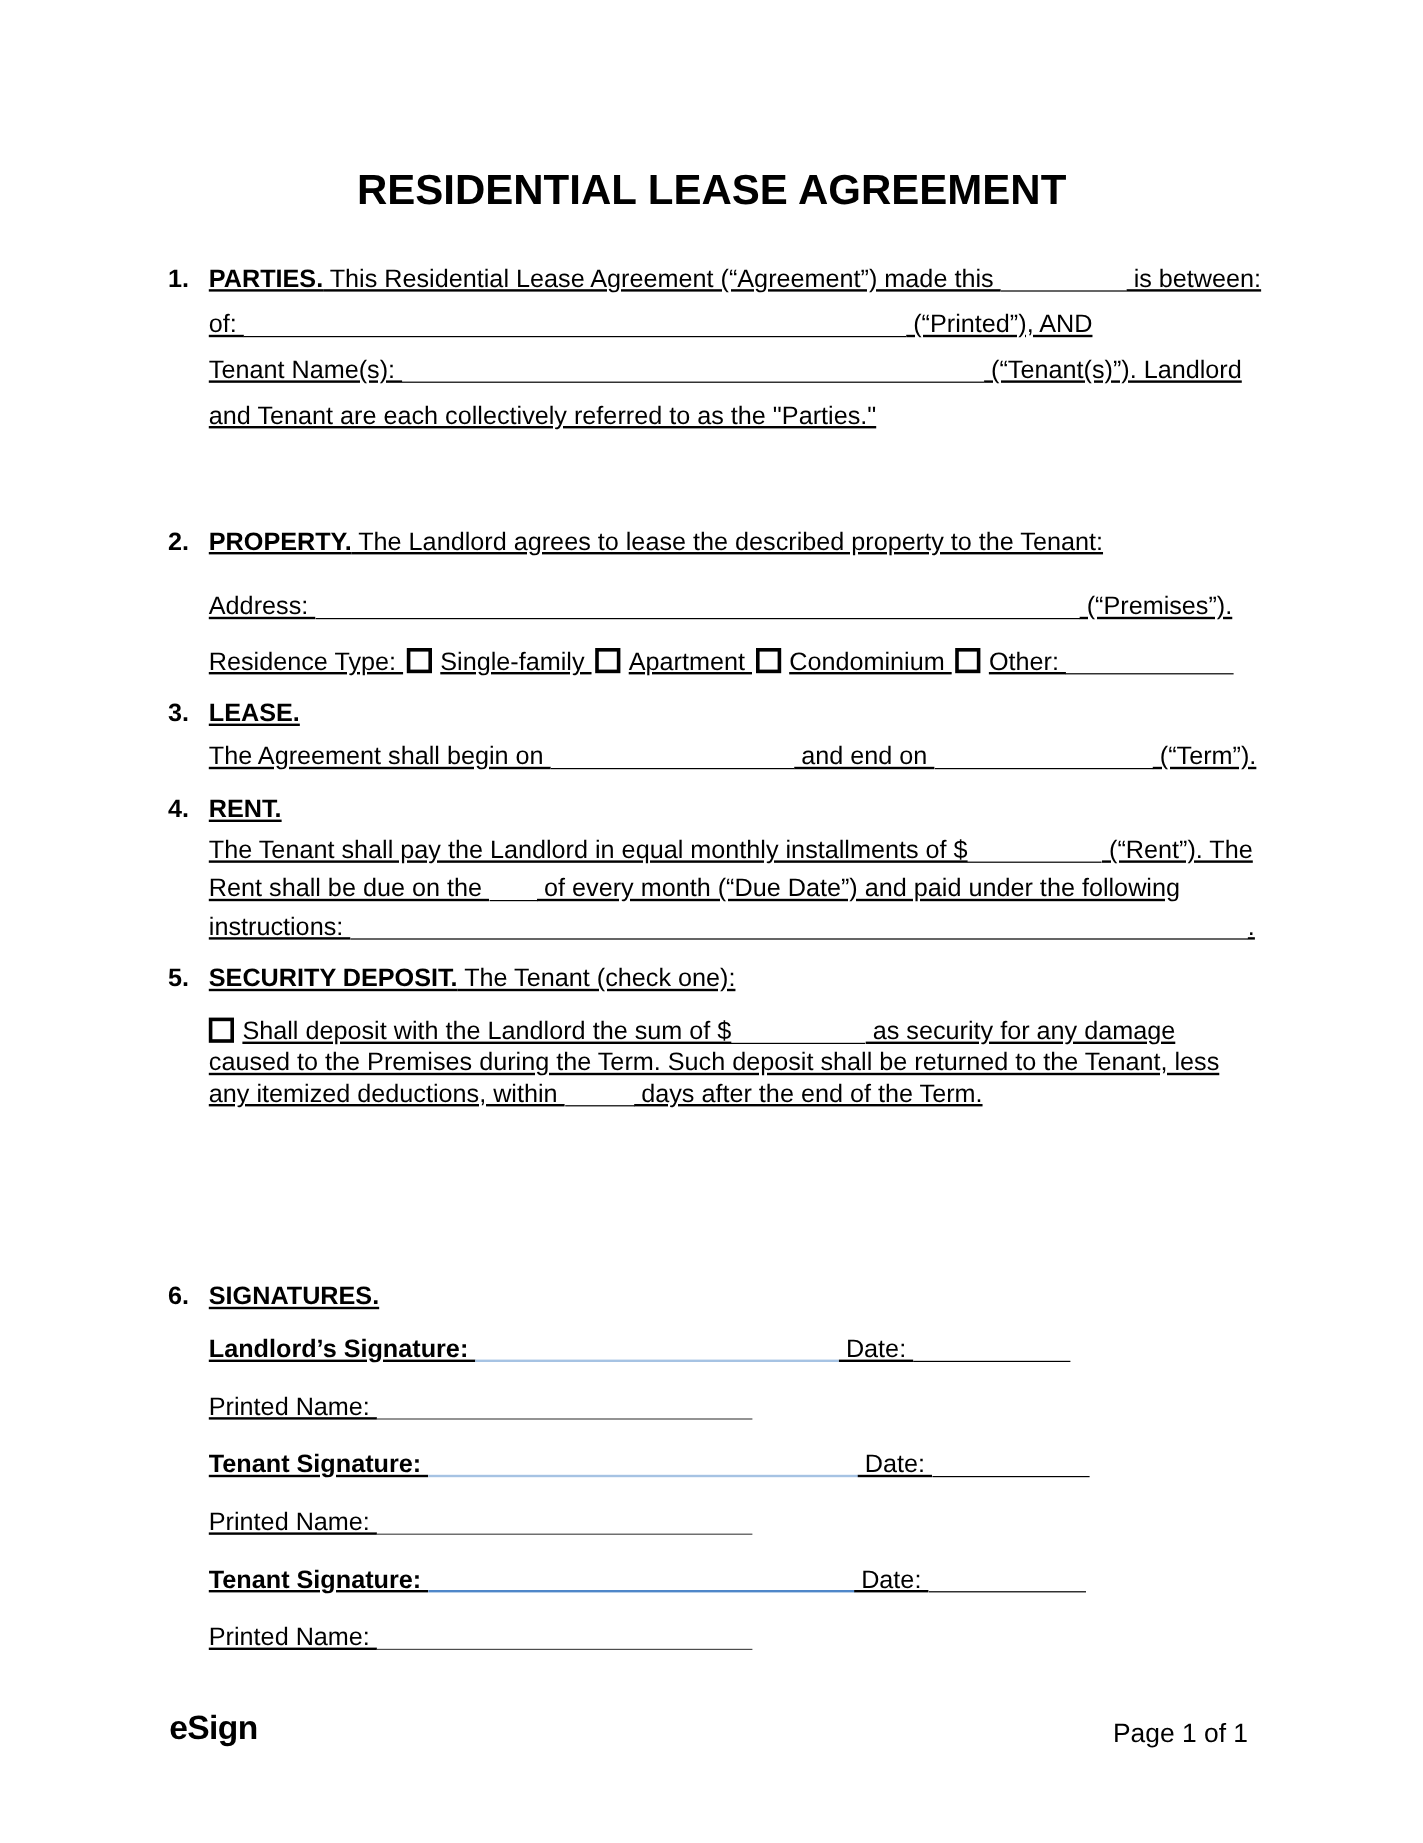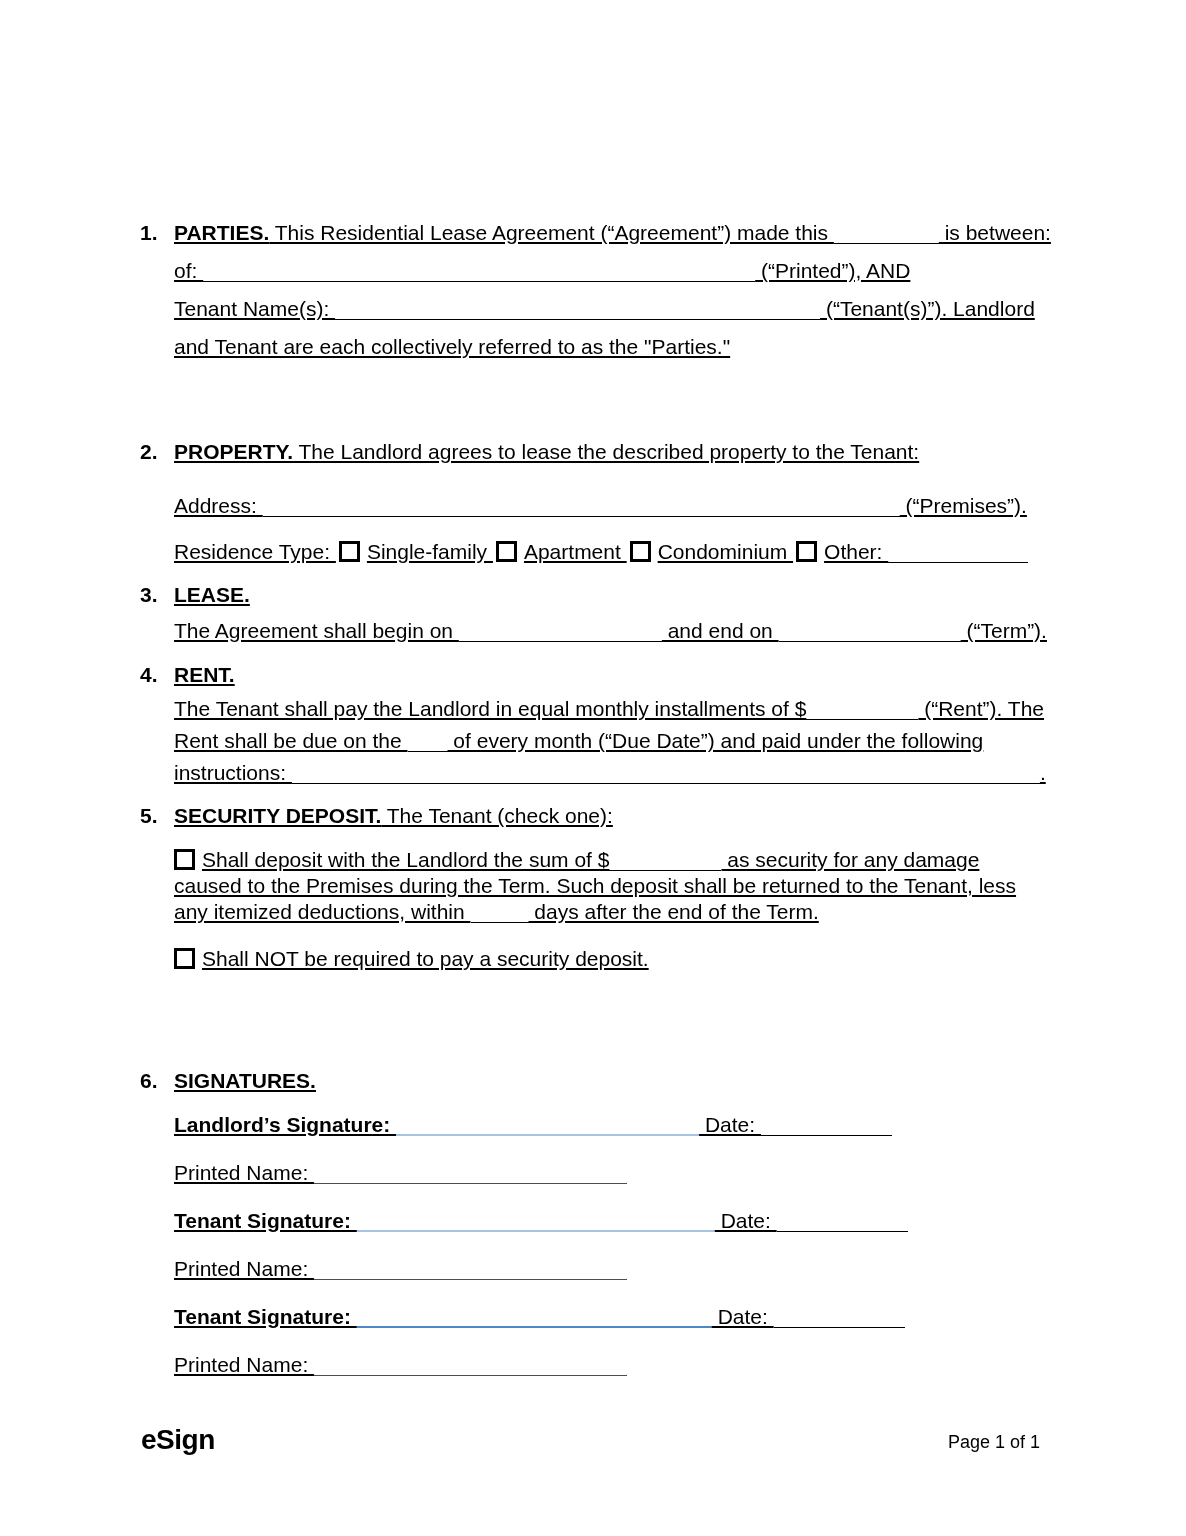--- a/index.html
+++ b/index.html
@@ -32,26 +32,27 @@
   .fld.gray{border-bottom:1.6px solid #4d4d4d;}
   .cb{
     display:inline-block;width:15px;height:15px;border:3px solid #000;
     vertical-align:-3px;margin:0 7px 0 3px;background:#fff;
   }
   .line .cb:first-child{margin-left:0;}
   .footer-brand{
     position:absolute;left:141px;top:1424px;font-size:28px;font-weight:700;
     letter-spacing:-0.5px;
   }
-  .footer-page{position:absolute;right:146px;top:1432px;font-size:18px;}
+  .footer-page{position:absolute;right:146px;top:1432px;font-size:22px;}
 </style>
 </head>
 <body>
 
 <div class="page">
+  <h1 class="doc-title">RESIDENTIAL LEASE AGREEMENT</h1>
   <div id="sections">
       <div class="sec" style="top: 214px;">
         <div class="num lh38">1.</div>
         <div class="body">
           <div class="line lh38"><span class="bold">PARTIES.</span><span> This Residential Lease Agreement (“Agreement”) made this </span><span class="fld" style="width: 105px;"></span><span> is between:</span></div>
           <div class="line lh38"><span>of: </span><span class="fld" style="width: 552px;"></span><span> (“Printed”), AND</span></div>
           <div class="line lh38"><span>Tenant Name(s): </span><span class="fld" style="width: 485px;"></span><span> (“Tenant(s)”). Landlord</span></div>
           <div class="line lh38"><span>and Tenant are each collectively referred to as the "Parties."</span></div>
         </div>
       </div>
@@ -77,21 +78,20 @@
           <div class="line lh32" style="margin-top: 3px;"><span>The Tenant shall pay the Landlord in equal monthly installments of $</span><span class="fld" style="width: 112px;"></span><span> (“Rent”). The</span></div>
           <div class="line lh32"><span>Rent shall be due on the </span><span class="fld" style="width: 40px;"></span><span> of every month (“Due Date”) and paid under the following</span></div>
           <div class="line lh32"><span>instructions: </span><span class="fld" style="width: 748px;"></span><span>.</span></div>
         </div>
       </div>
       <div class="sec" style="top: 801px;">
         <div class="num lh30">5.</div>
         <div class="body">
           <div class="line lh30"><span class="bold">SECURITY DEPOSIT.</span><span> The Tenant (check one):</span></div>
           <div class="line lh26" style="margin-top: 16px;"><span class="cb"></span><span>Shall deposit with the Landlord the sum of $</span><span class="fld" style="width: 112px;"></span><span> as security for any damage caused to the Premises during the Term. Such deposit shall be returned to the Tenant, less any itemized deductions, within </span><span class="fld" style="width: 58px;"></span><span> days after the end of the Term.</span></div>
-          <div class="line lh26" style="margin-top: 21px;"><span class="cb"></span><span>Shall NOT be required to pay a security deposit.</span></div>
         </div>
       </div>
       <div class="sec" style="top: 1066px;">
         <div class="num lh30">6.</div>
         <div class="body">
           <div class="line lh30"><span class="bold">SIGNATURES.</span></div>
           <div class="line lh26" style="margin-top: 16px;"><span class="bold">Landlord’s Signature: </span><span class="fld blue" style="width: 303px;"></span><span> Date: </span><span class="fld" style="width: 131px;"></span></div>
           <div class="line lh26" style="margin-top: 22px;"><span>Printed Name: </span><span class="fld gray" style="width: 313px;"></span></div>
           <div class="line lh26" style="margin-top: 22px;"><span class="bold">Tenant Signature: </span><span class="fld blue" style="width: 358px;"></span><span> Date: </span><span class="fld" style="width: 131px;"></span></div>
           <div class="line lh26" style="margin-top: 22px;"><span>Printed Name: </span><span class="fld gray" style="width: 313px;"></span></div>

